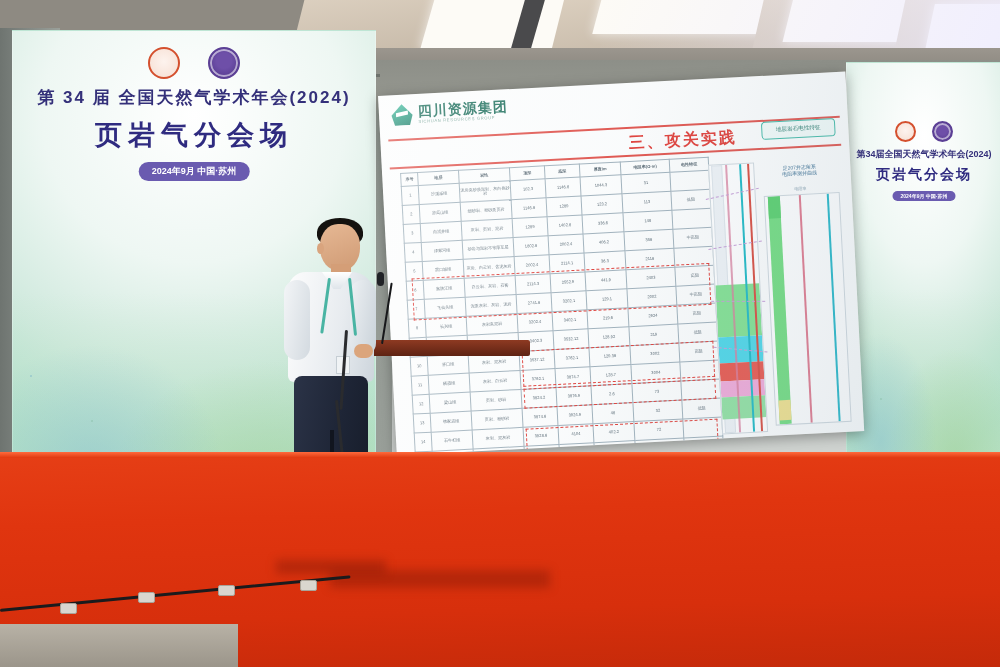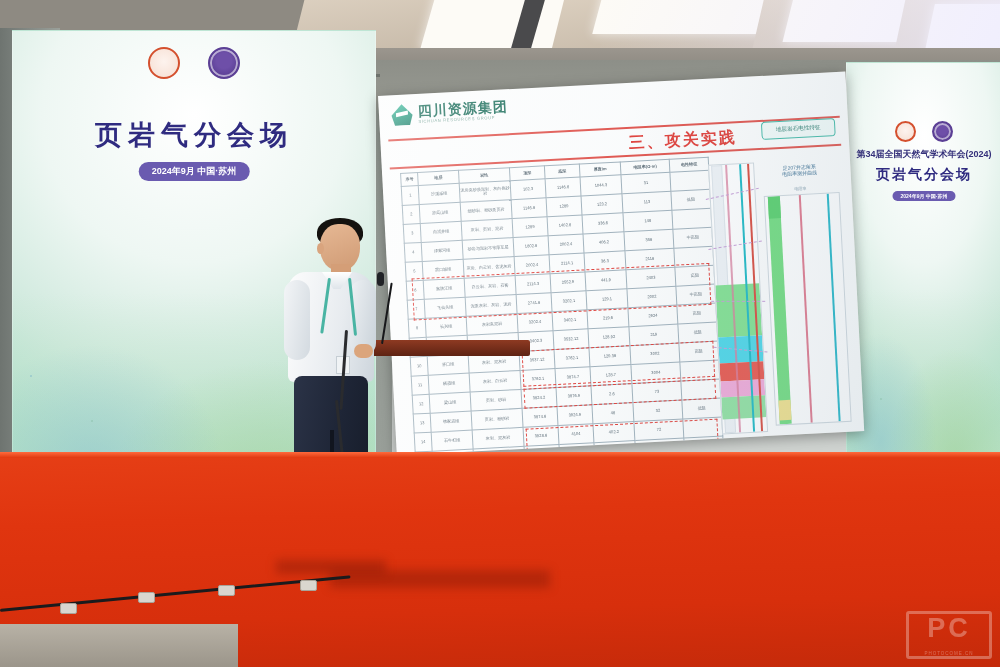--- a/index.html
+++ b/index.html
@@ -184,20 +184,21 @@
   <div class="wall-strip" style="left:0;top:110px;width:392px;height:400px;background:linear-gradient(100deg,#7a807a,#9aa09a);"></div>
   <div class="wall-left"></div>
   <div class="wall-strip" style="left:18px;top:30px;width:4px;height:470px;background:#5f655f;"></div>
 
   <div class="banner banner-left">
     <div class="banner-scene"></div>
     <div class="emblems" style="top:16px;">
       <div class="emb emb-c"></div>
       <div class="emb emb-p"></div>
     </div>
+    <div class="bn-line1" style="top:55px;font-size:17px;">第 34 届 全国天然气学术年会(2024)</div>
     <div class="bn-line2" style="top:86px;font-size:27px;">页岩气分会场</div>
     <div class="bn-pill" style="top:131px;padding:3px 13px;font-size:9px;">2024年9月   中国·苏州</div>
   </div>
 
   <div class="banner banner-right">
     <div class="banner-scene"></div>
     <div class="emblems" style="top:58px;gap:16px;">
       <div class="emb emb-c" style="width:17px;height:17px;"></div>
       <div class="emb emb-p" style="width:17px;height:17px;"></div>
     </div>
@@ -468,19 +469,14 @@
   <div class="carpet-shadow" style="left:330px;top:570px;width:220px;height:18px;"></div>
   <div class="carpet-shadow" style="left:276px;top:560px;width:110px;height:14px;"></div>
   <div class="floor-strip"></div>
 
   <div class="cable" style="left:0px;top:609px;width:352px;transform:rotate(-5.5deg);"></div>
   <div class="clip" style="left:60px;top:603px;"></div>
   <div class="clip" style="left:138px;top:592px;"></div>
   <div class="clip" style="left:218px;top:585px;"></div>
   <div class="clip" style="left:300px;top:580px;"></div>
 
-  <div class="wm">
-    <div class="wm-box"></div>
-    <div class="wm-txt" style="font-size:27px;">PC</div>
-    <div class="wm-sub" style="font-size:4.5px;">PHOTOCOME.CN</div>
-  </div>
 
 </div>
 
 </body></html>

